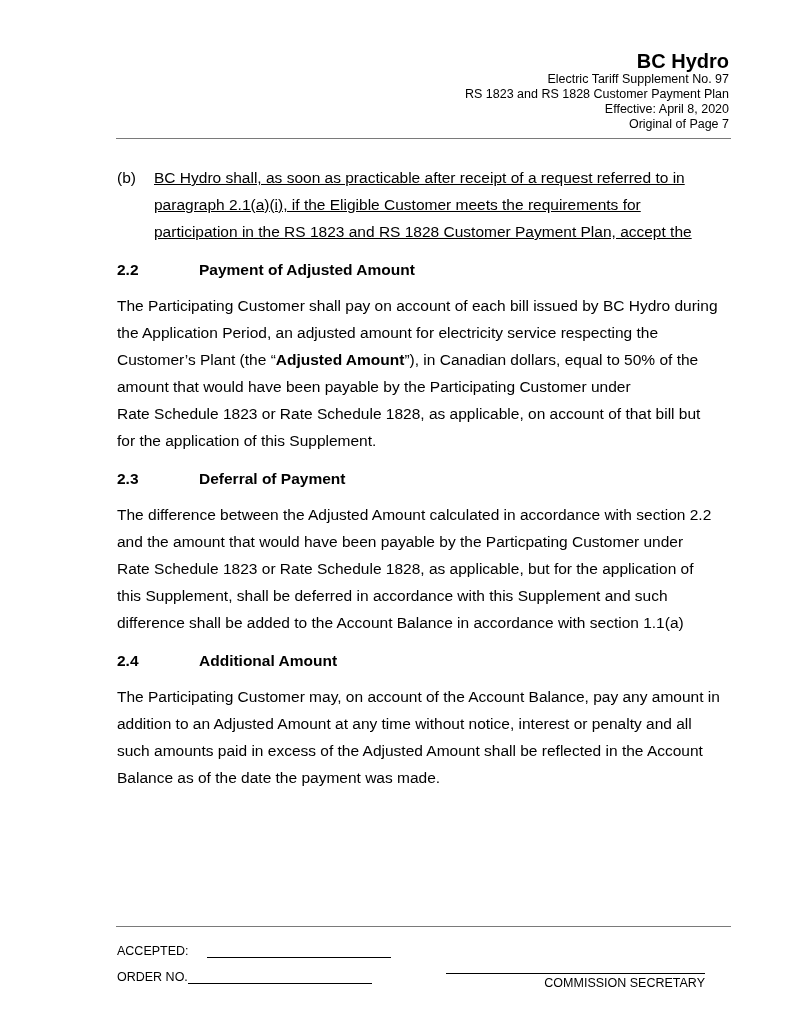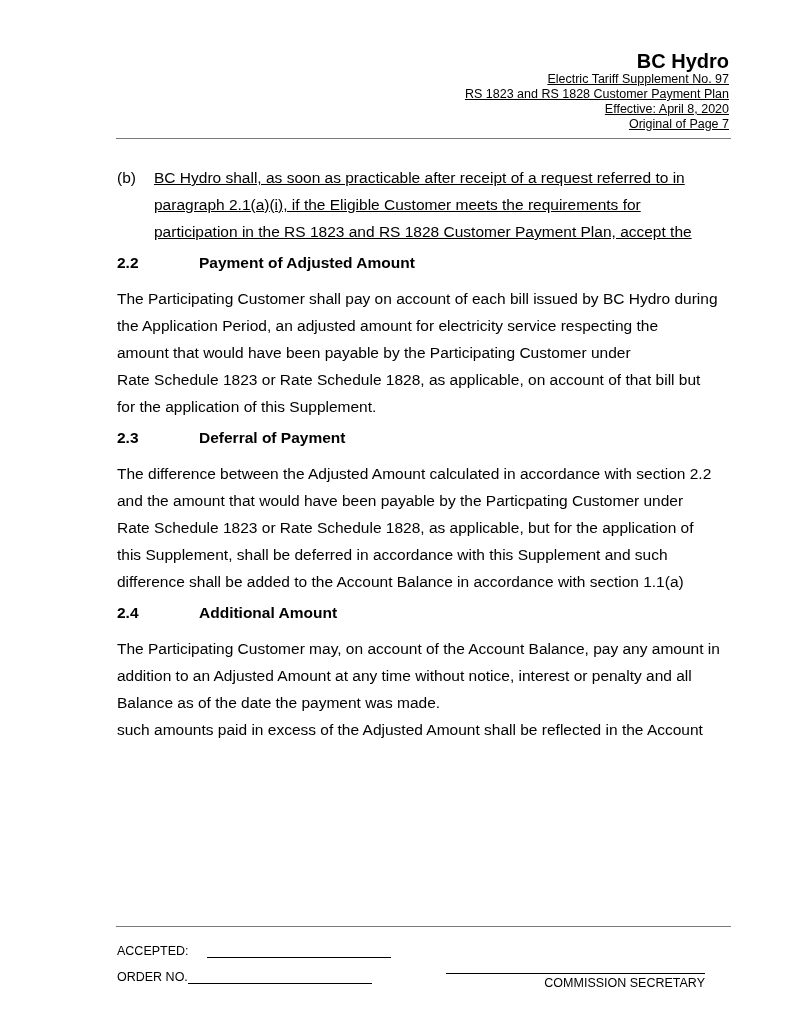--- a/index.html
+++ b/index.html
@@ -4,33 +4,33 @@
   <style>
     html, body { margin: 0; padding: 0; background: #ffffff; }
     body {
       width: 800px; height: 1035px; position: relative; overflow: hidden;
       font-family: "Liberation Sans", sans-serif; color: #000;
     }
     .header {
       position: absolute; right: 71px; top: 50px; text-align: right;
     }
     .header .org { font-size: 20px; font-weight: bold; line-height: 22px; }
-    .header .meta { font-size: 12.5px; line-height: 15px; text-decoration: underline; }
+    .header .meta { font-size: 12.5px; line-height: 15px; }
     .hrule-top {
       position: absolute; left: 116px; top: 138px; width: 615px; height: 0;
       border-top: 1.5px solid #7a7a7a;
     }
     .content { position: absolute; left: 117px; top: 164px; width: 620px; }
     .para-b { position: relative; }
     .para-b .label { position: absolute; left: 0; top: 0; font-size: 15.5px; line-height: 27px; }
     .para-b .text { margin-left: 37px; text-decoration: underline; }
     .line { font-size: 15.5px; line-height: 27px; white-space: nowrap; }
     .section-head {
       font-size: 15.5px; font-weight: bold; line-height: 20px;
-      display: flex; margin-top: 8px; margin-bottom: 12px;
+      display: flex; margin-top: 15px; margin-bottom: 12px;
     }
     .section-head .num { width: 82px; }
     .body-para { }
     .hrule-bottom {
       position: absolute; left: 116px; top: 926px; width: 615px; height: 0;
       border-top: 1.5px solid #7a7a7a;
     }
     .footer-row { position: absolute; font-size: 12.5px; line-height: 14px; display: flex; align-items: flex-end; }
     .sig-line { display: inline-block; border-bottom: 1px solid #000; height: 12px; }
     .commission {
@@ -61,20 +61,21 @@
     </div>
   </div>
 
   <div class="section-head">
     <span class="num">2.2</span>
     <span>Payment of Adjusted Amount</span>
   </div>
   <div class="body-para">
     <div class="line">The Participating Customer shall pay on account of each bill issued by BC Hydro during</div>
     <div class="line">the Application Period, an adjusted amount for electricity service respecting the</div>
+    <div class="line"><span>Customer’s Plant (the “</span><b>Adjusted Amount</b><span>”), in Canadian dollars, equal to 50% of the</span></div>
     <div class="line">amount that would have been payable by the Participating Customer under</div>
     <div class="line">Rate Schedule 1823 or Rate Schedule 1828, as applicable, on account of that bill but</div>
     <div class="line">for the application of this Supplement.</div>
   </div>
 
   <div class="section-head">
     <span class="num">2.3</span>
     <span>Deferral of Payment</span>
   </div>
   <div class="body-para">
@@ -85,22 +86,22 @@
     <div class="line">difference shall be added to the Account Balance in accordance with section 1.1(a)</div>
   </div>
 
   <div class="section-head">
     <span class="num">2.4</span>
     <span>Additional Amount</span>
   </div>
   <div class="body-para">
     <div class="line">The Participating Customer may, on account of the Account Balance, pay any amount in</div>
     <div class="line">addition to an Adjusted Amount at any time without notice, interest or penalty and all</div>
+    <div class="line">such amounts paid in excess of the Adjusted Amount shall be reflected in the Account</div>
     <div class="line">Balance as of the date the payment was made.</div>
-    <div class="line">such amounts paid in excess of the Adjusted Amount shall be reflected in the Account</div>
   </div>
 </div>
 
 <div class="hrule-bottom"></div>
 
 <div class="footer-row" style="left:117px; top:944px;gap:18px;">
   <span>ACCEPTED:</span>
   <span class="sig-line" style="width:184px;"></span>
 </div>
 <div class="footer-row" style="left:117px; top:970px;">

